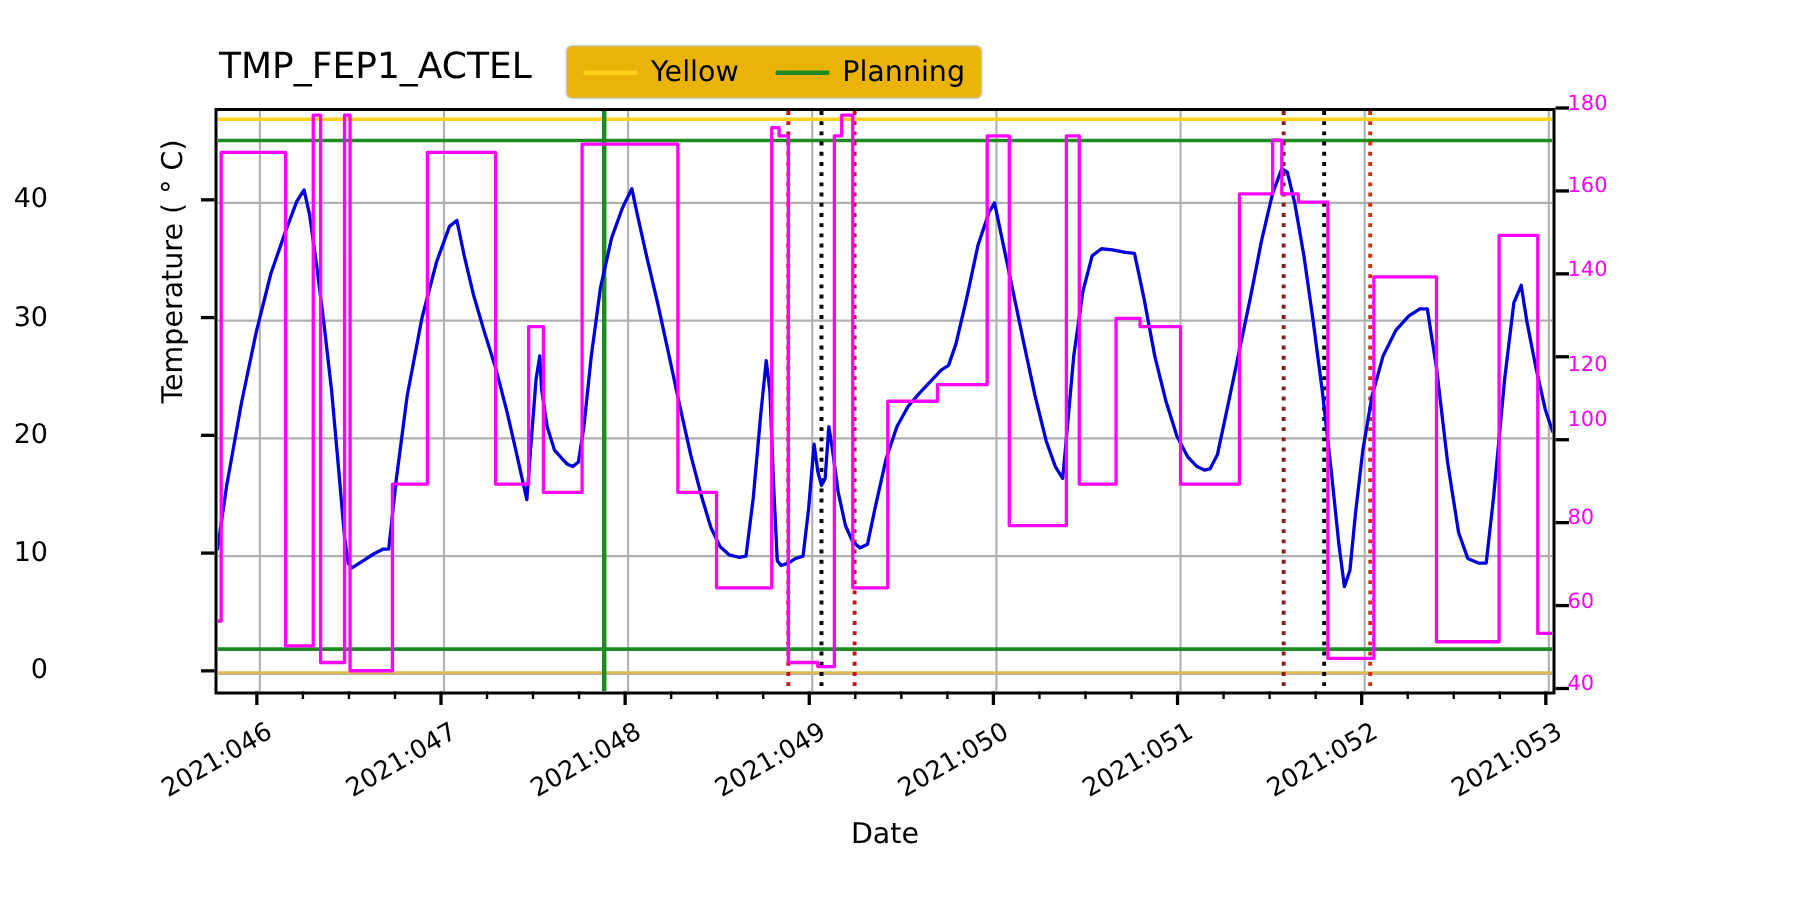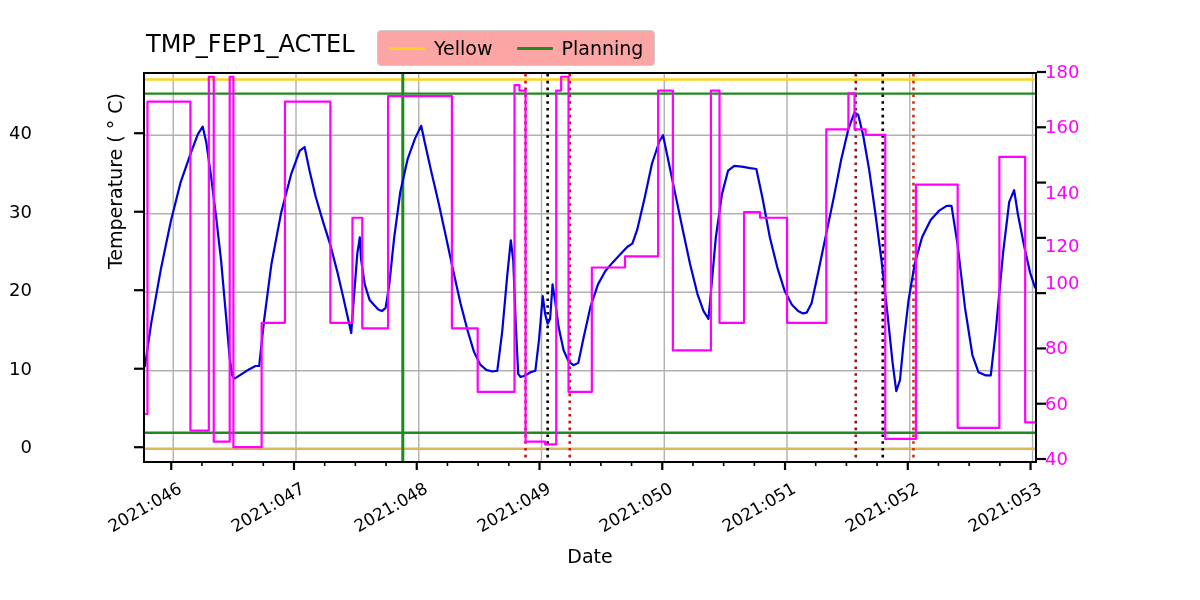--- a/index.html
+++ b/index.html
@@ -32,21 +32,21 @@
   }
   
   #legend {
     position: absolute;
     left: 377px;
     top: 30px;
     height: 36px;
     box-sizing: border-box;
     border: 1px solid #cccccc;
     border-radius: 4px;
-    background: #fca5a5;
+    background: #eab308;
     display: flex;
     padding: 0 11px;
     gap: 24px;
   }
   .legend-entry {
     display: flex;
     align-items: center;
     gap: 9px;
   }
   .legend-swatch {
@@ -103,21 +103,21 @@
     position: absolute;
     right: 1068px;
     font-size: 18px;
     color: #000000;
     text-align: right;
     white-space: nowrap;
   }
   .ytick-right {
     position: absolute;
     left: 1045px;
-    font-size: 18px;
+    font-size: 14px;
     color: #FF00FF;
     text-align: left;
     white-space: nowrap;
   }
   .xtick {
     position: absolute;
     top: 478px;
     font-size: 17px;
     color: #000000;
     white-space: nowrap;
@@ -193,21 +193,21 @@
       <div class="ytick-left" style="top: 279.227px;">20</div>
       <div class="ytick-left" style="top: 200.728px;">30</div>
       <div class="ytick-left" style="top: 122.229px;">40</div>
     </div>
   <div id="ytick-right-layer">
       <div class="ytick-right" style="top: 448px;">40</div>
       <div class="ytick-right" style="top: 392.714px;">60</div>
       <div class="ytick-right" style="top: 337.429px;">80</div>
       <div class="ytick-right" style="top: 272px;">100</div>
       <div class="ytick-right" style="top: 235px;">120</div>
-      <div class="ytick-right" style="top: 171.571px; margin-top: 10px;">140</div>
+      <div class="ytick-right" style="top: 171.571px;">140</div>
       <div class="ytick-right" style="top: 116.286px;">160</div>
       <div class="ytick-right" style="top: 61px;">180</div>
     </div>
   <div id="xtick-layer">
       <div class="xtick" style="left: 75.2345px; width: 100px;">2021:046</div>
       <div class="xtick" style="left: 197.993px; width: 100px;">2021:047</div>
       <div class="xtick" style="left: 320.752px; width: 100px;">2021:048</div>
       <div class="xtick" style="left: 443.51px; width: 100px;">2021:049</div>
       <div class="xtick" style="left: 566.269px; width: 100px;">2021:050</div>
       <div class="xtick" style="left: 689.028px; width: 100px;">2021:051</div>

